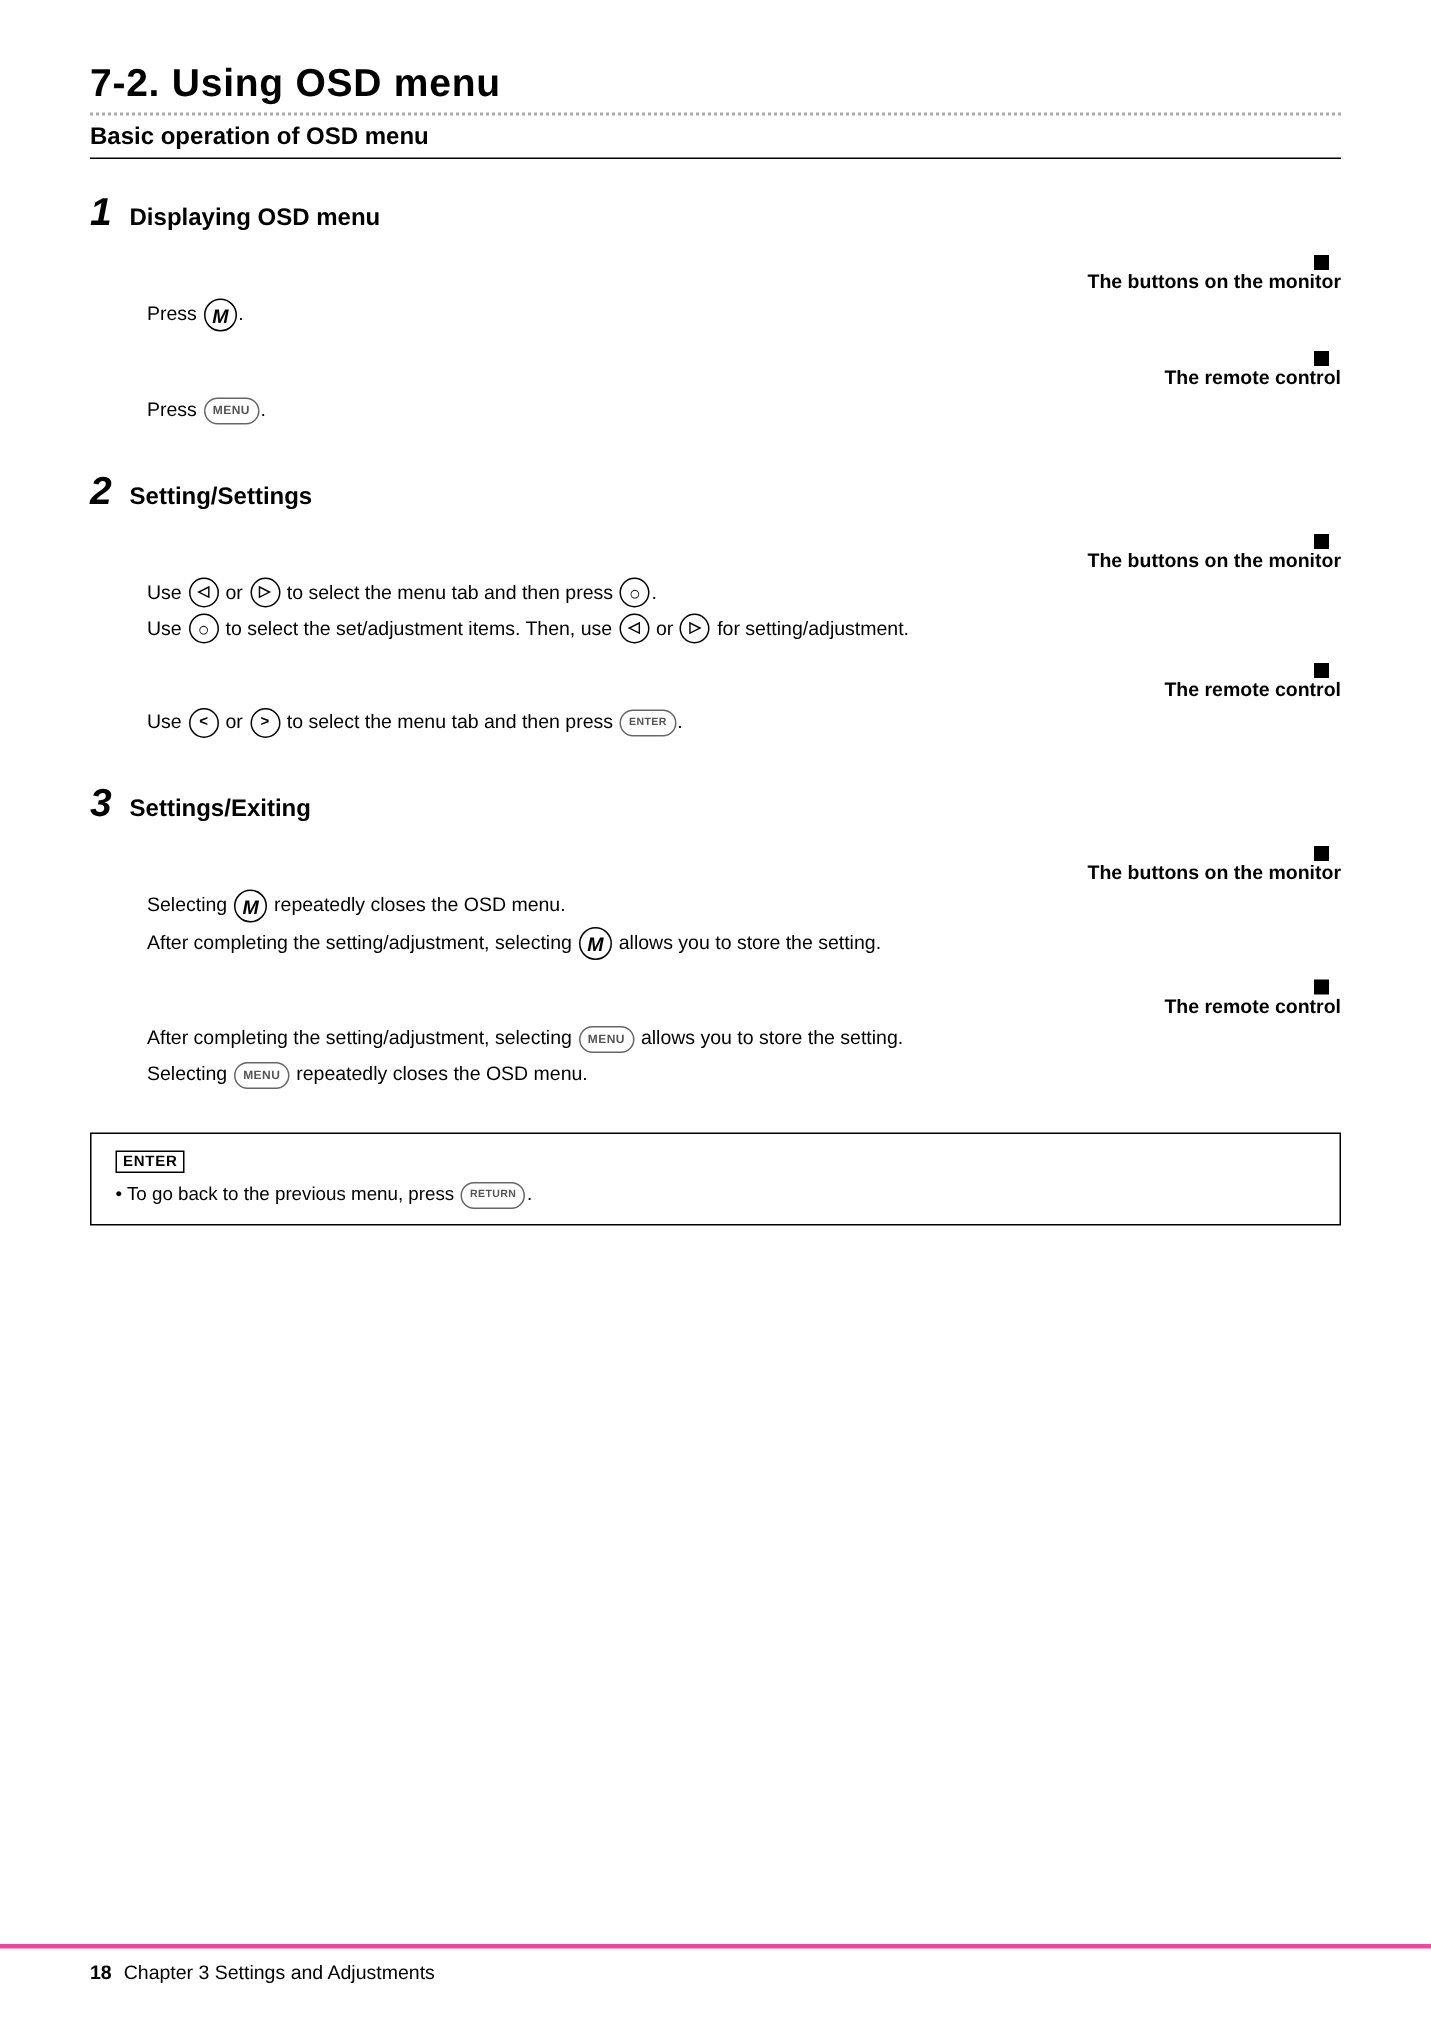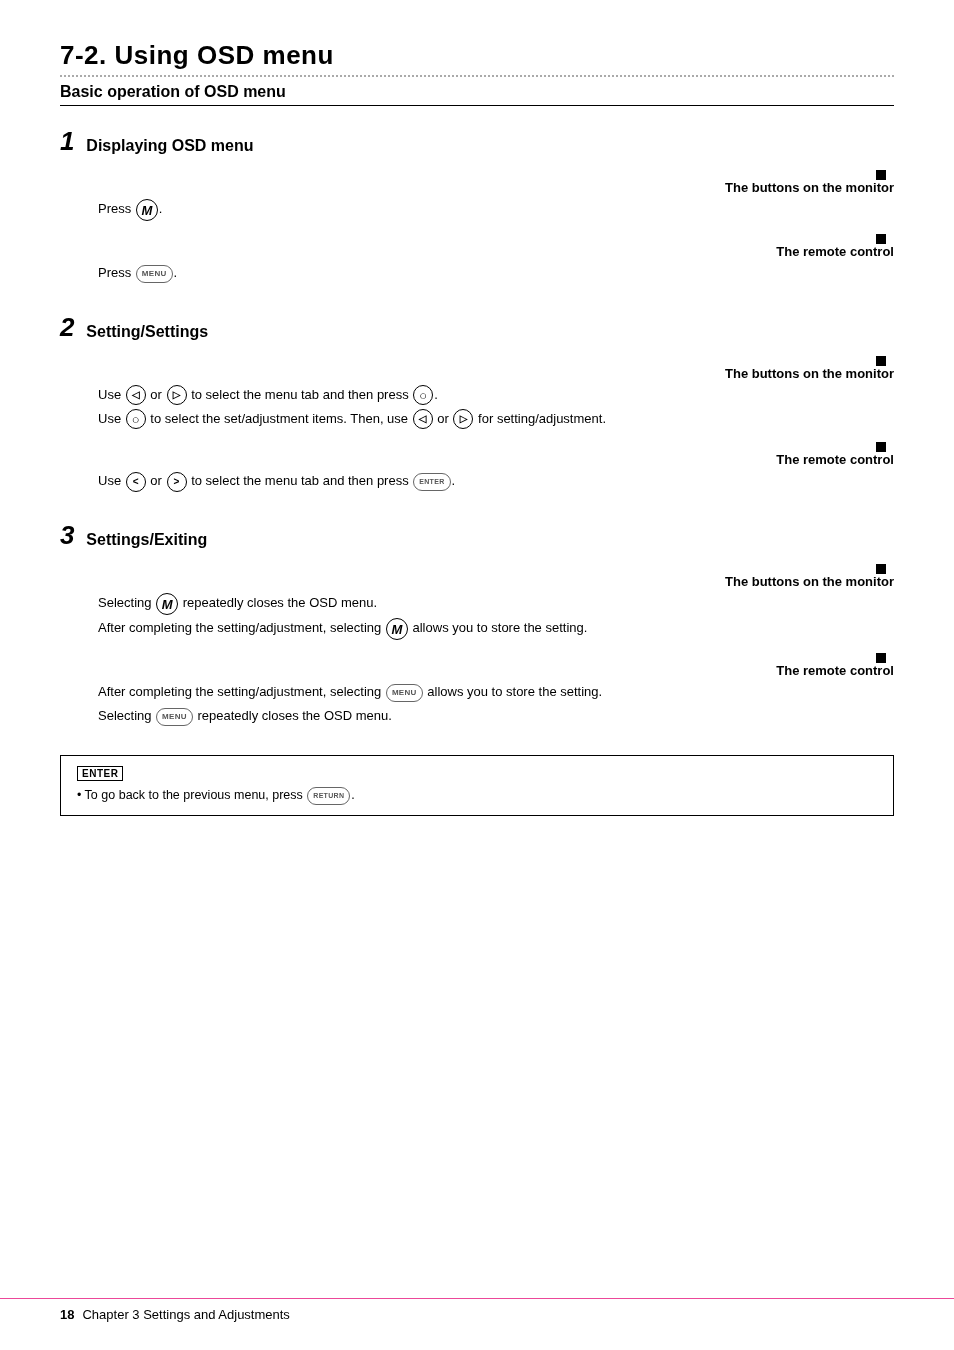--- a/index.html
+++ b/index.html
@@ -147,21 +147,21 @@
     .note-text {
       font-size: 12.5px;
     }
 
     .footer {
       position: fixed;
       bottom: 20px;
       left: 0;
       right: 0;
       padding: 8px 60px;
-      border-top: 1px solid #ec4899;
+      border-top: 3px solid #ec4899;
       font-size: 13px;
       display: flex;
       align-items: center;
     }
 
     .footer-page {
       font-weight: bold;
       margin-right: 8px;
     }
   </style>

